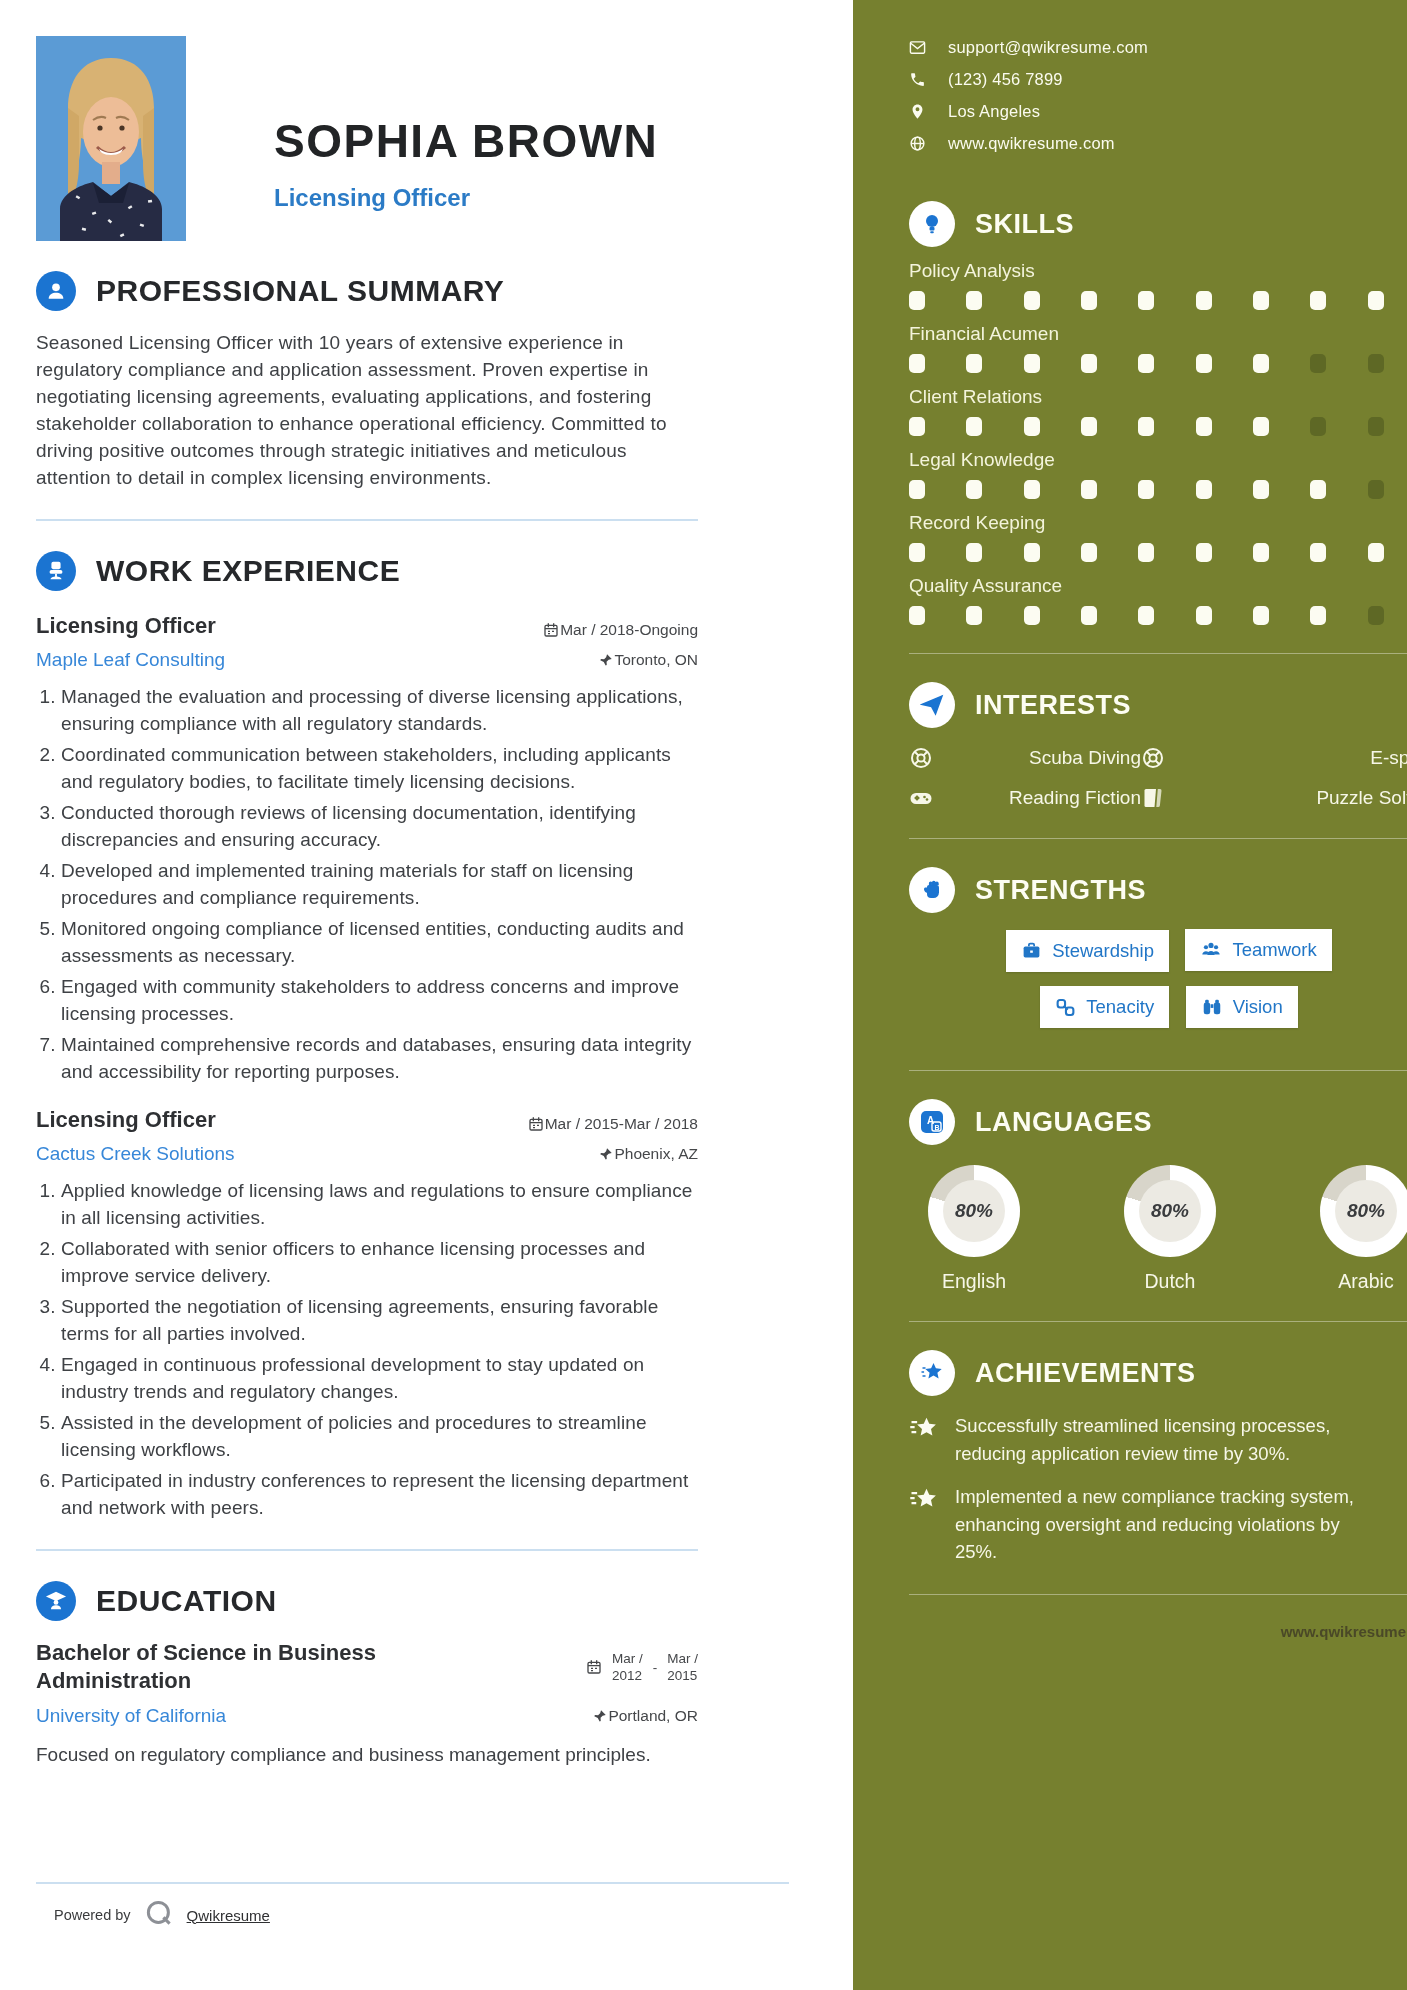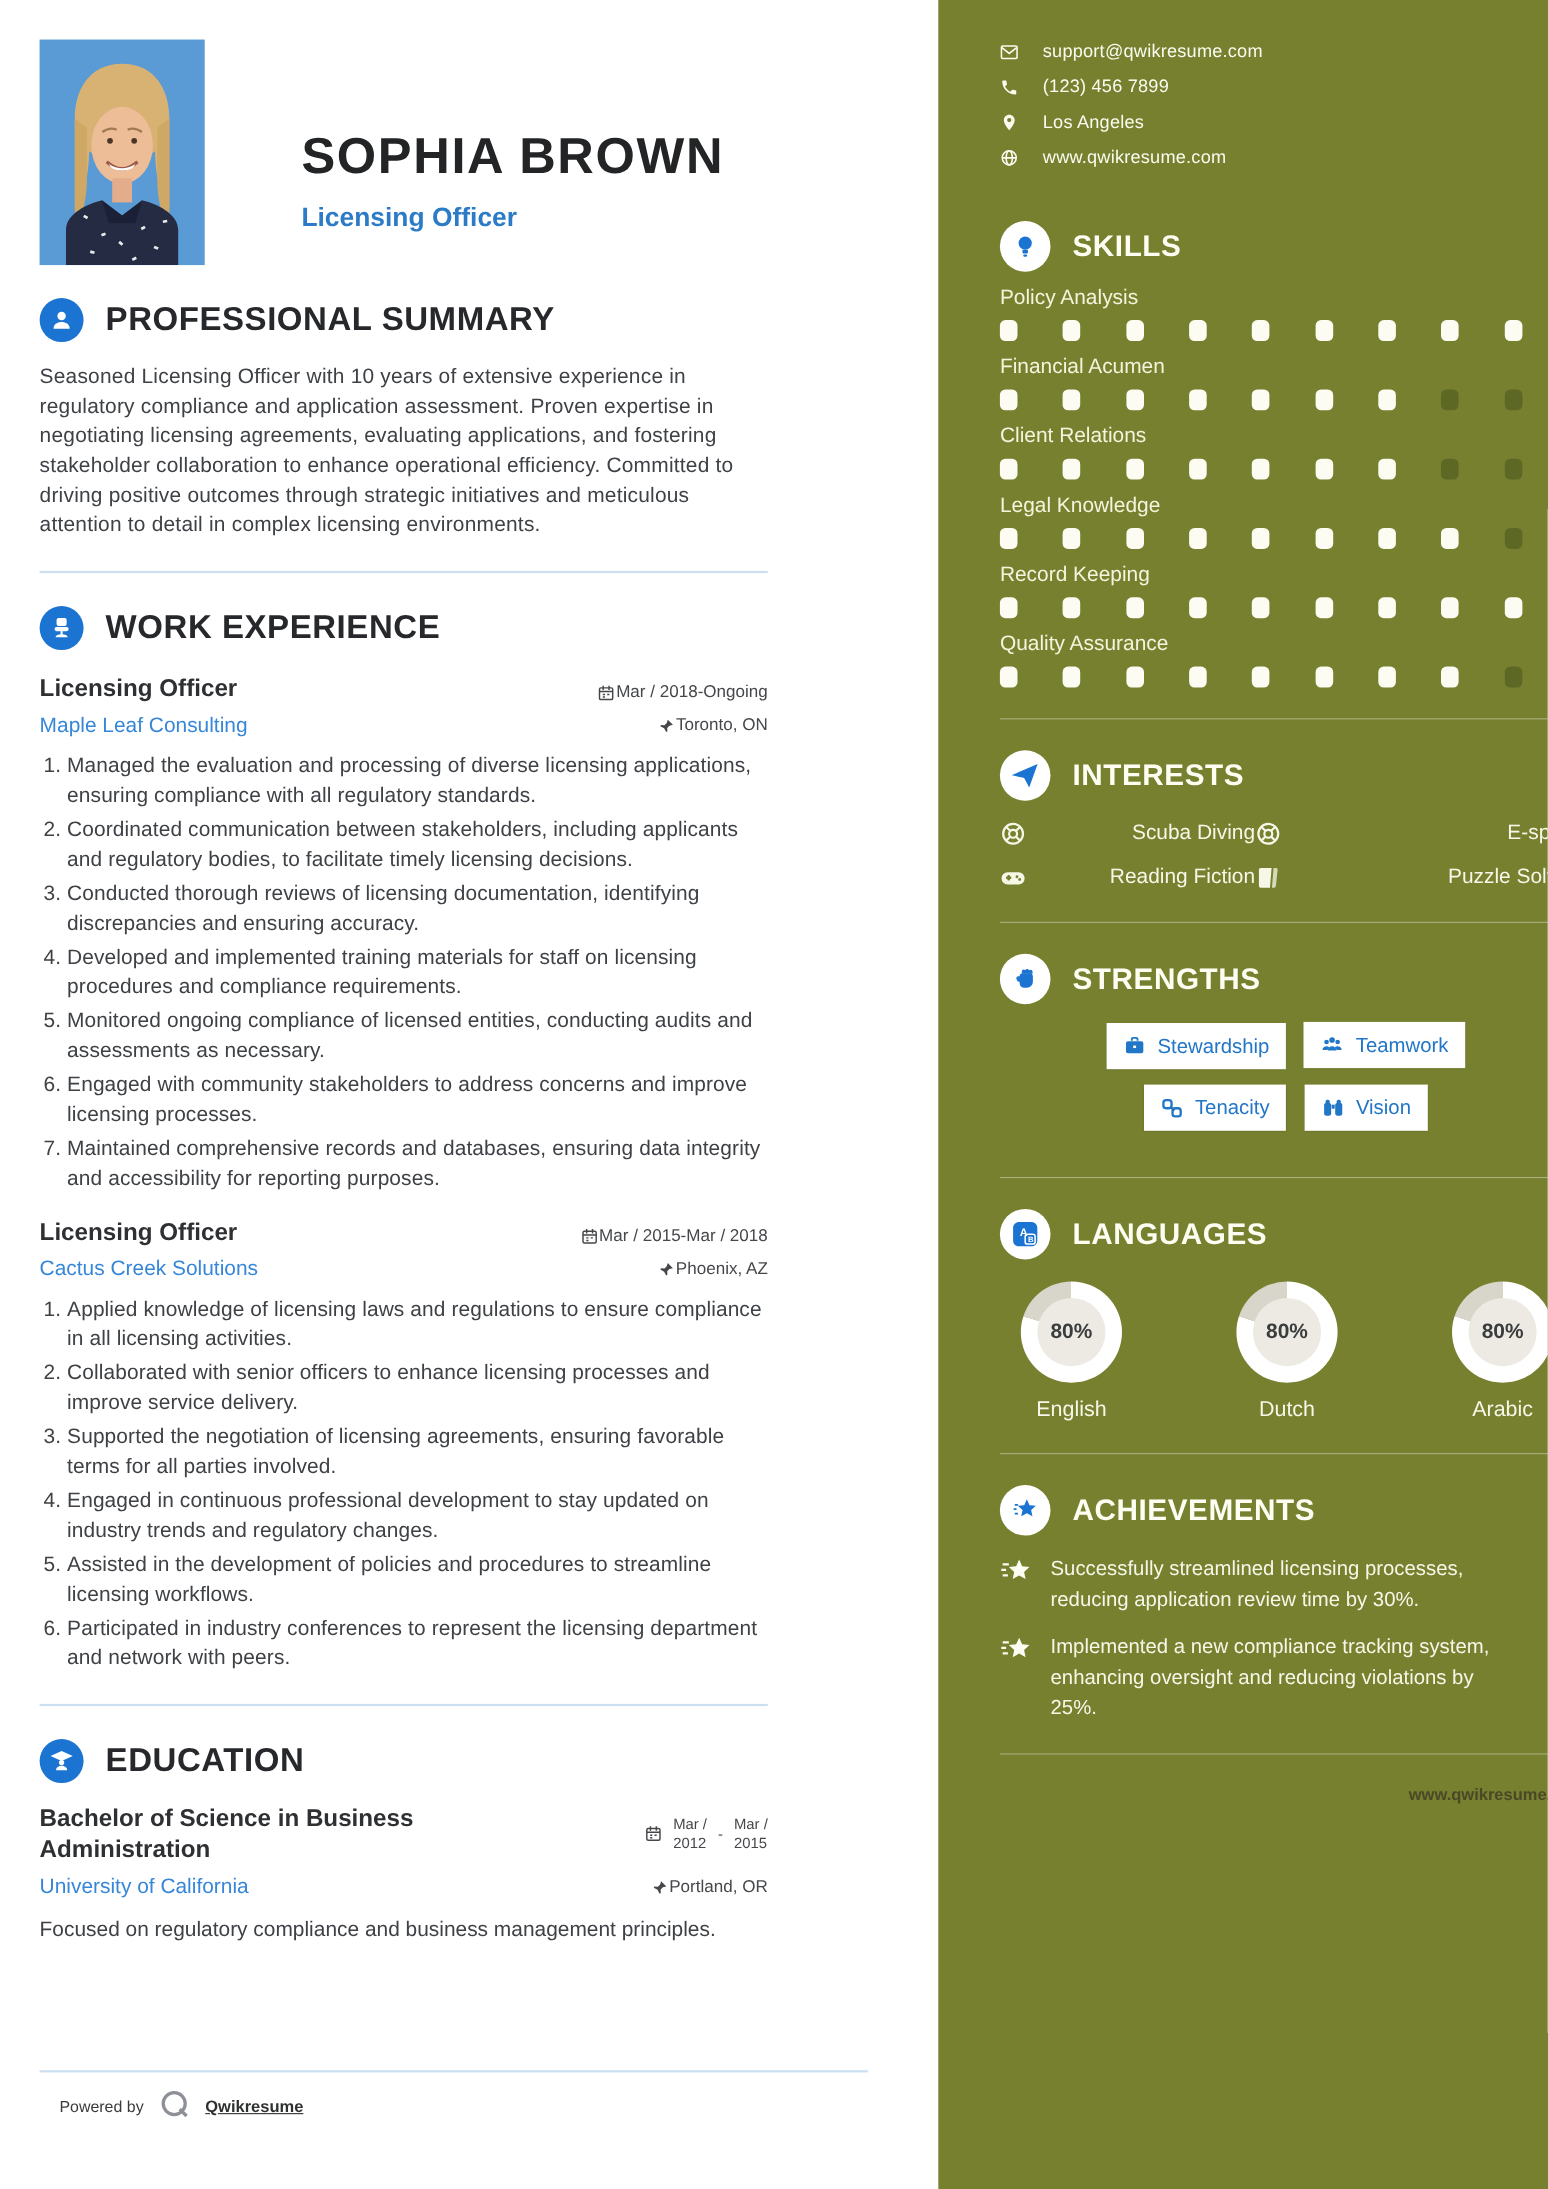--- a/index.html
+++ b/index.html
@@ -36,21 +36,21 @@
   .edu-head { display:flex; justify-content:space-between; margin-top:18px; }
   .degree { font-size:22px; font-weight:700; line-height:28px; color:#2E3033; max-width:440px; }
   .edu-date { display:flex; align-items:center; gap:10px; font-size:13.5px; line-height:17px; color:#45474A; }
   .edu-sub { display:flex; justify-content:space-between; align-items:center; margin-top:10px; }
   .edu-desc { margin-top:14px; font-size:19px; line-height:27px; color:#3E4145; max-width:730px; }
 
   .foot-div { position:absolute; left:36px; width:753px; top:1882px; height:2px; background:#CBDFF0; }
   .footer { position:absolute; left:54px; top:1898px; display:flex; align-items:center; gap:13px; }
   .powered { font-size:14.5px; color:#3A3B3D; }
   .q-logo { color:#8D9096; }
-  .brand { font-size:15px; font-weight:700; color:#2F3032; text-decoration:underline;text-align:center; }
+  .brand { font-size:15px; font-weight:400; color:#2F3032; text-decoration:underline;text-align:center; }
 
   
   .sidebar { position:absolute; left:853px; top:0; width:624px; height:1990px; background:#76802F; padding:38px 36px 0 56px; }
   .contact-item { display:flex; align-items:center; gap:22px; margin-bottom:13px; color:#FBFBEF; }
   .contact-item svg { flex:none; }
   .contact-text { font-size:16.5px; letter-spacing:.2px; }
 
   .s-head { display:flex; align-items:center; gap:20px; margin-top:8px; }
   .s-icon { width:46px; height:46px; border-radius:50%; background:#fff; display:flex; align-items:center; justify-content:center; flex:none; color:#1B74D1; }
   .s-title { font-size:27px; font-weight:800; letter-spacing:.5px; color:#FDFDF2; }
@@ -71,21 +71,21 @@
   .interest-label { font-size:19px; }
 
   .chips { margin-top:16px;text-align:center; }
   .chip { display:inline-flex; align-items:center; gap:10px; background:#fff; padding:10px 15px; margin:0 12px 14px 0; box-shadow:0 1px 2px rgba(0,0,0,.15); }
   .chip svg { flex:none; color:#2176C7; }
   .chip-label { font-size:18.5px; font-weight:500; color:#2176C7; }
 
   .langs { display:flex; justify-content:space-between; margin-top:20px; padding-right:10px; }
   .lang { display:flex; flex-direction:column; align-items:center; width:130px; }
   .ring { width:92px; height:92px; border-radius:50%; display:flex; align-items:center; justify-content:center; }
-  .ring-center { width:62px; height:62px; border-radius:50%; background:#ECEAE3; display:flex; align-items:center; justify-content:center; font-size:19px; font-weight:700; color:#3A3C3E; }
+  .ring-center { width:62px; height:62px; border-radius:50%; background:#ECEAE3; display:flex; align-items:center; justify-content:center; font-size:19px; font-weight:700; color:#3A3C3E;font-style:italic; }
   .lang-name { margin-top:13px; font-size:19.5px; color:#F7F7E8; }
 
   .ach-item { display:flex; align-items:flex-start; gap:16px; margin-top:16px; color:#F7F7E8; }
   .ach-item svg { flex:none; margin-top:2px; }
   .ach-text { font-size:18.5px; line-height:27.5px; max-width:400px; }
 
   .sidebar-url { margin-top:22px; text-align:right; font-size:15px; font-weight:600; color:#4A4827; }
 </style>
 </head>
 <body>

